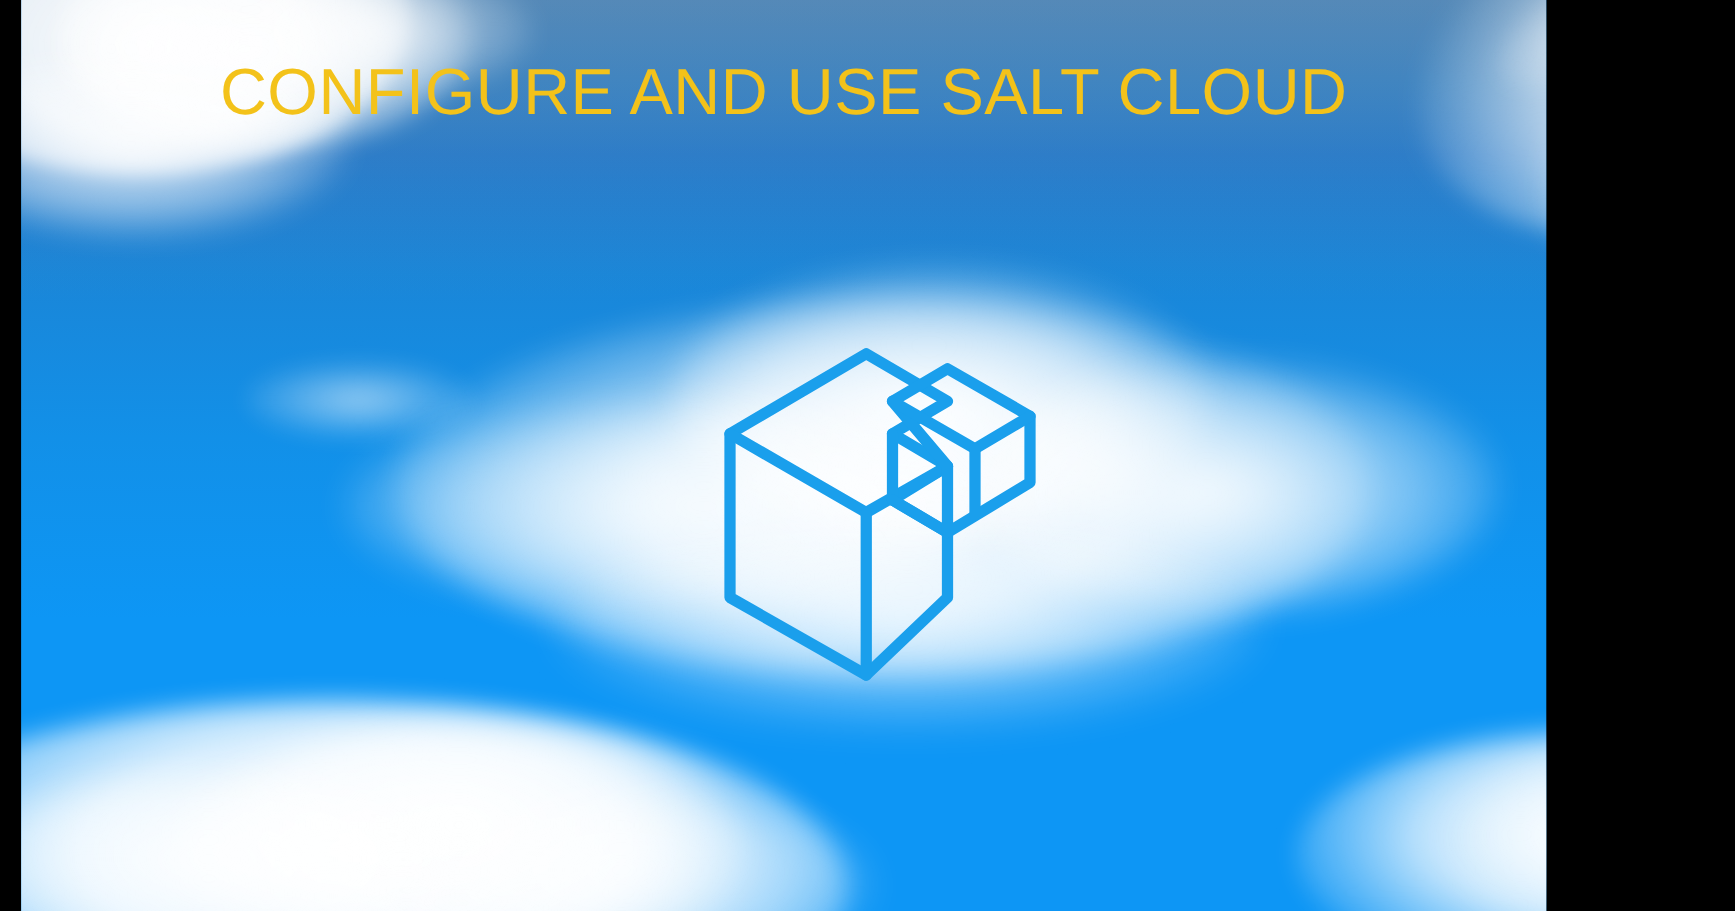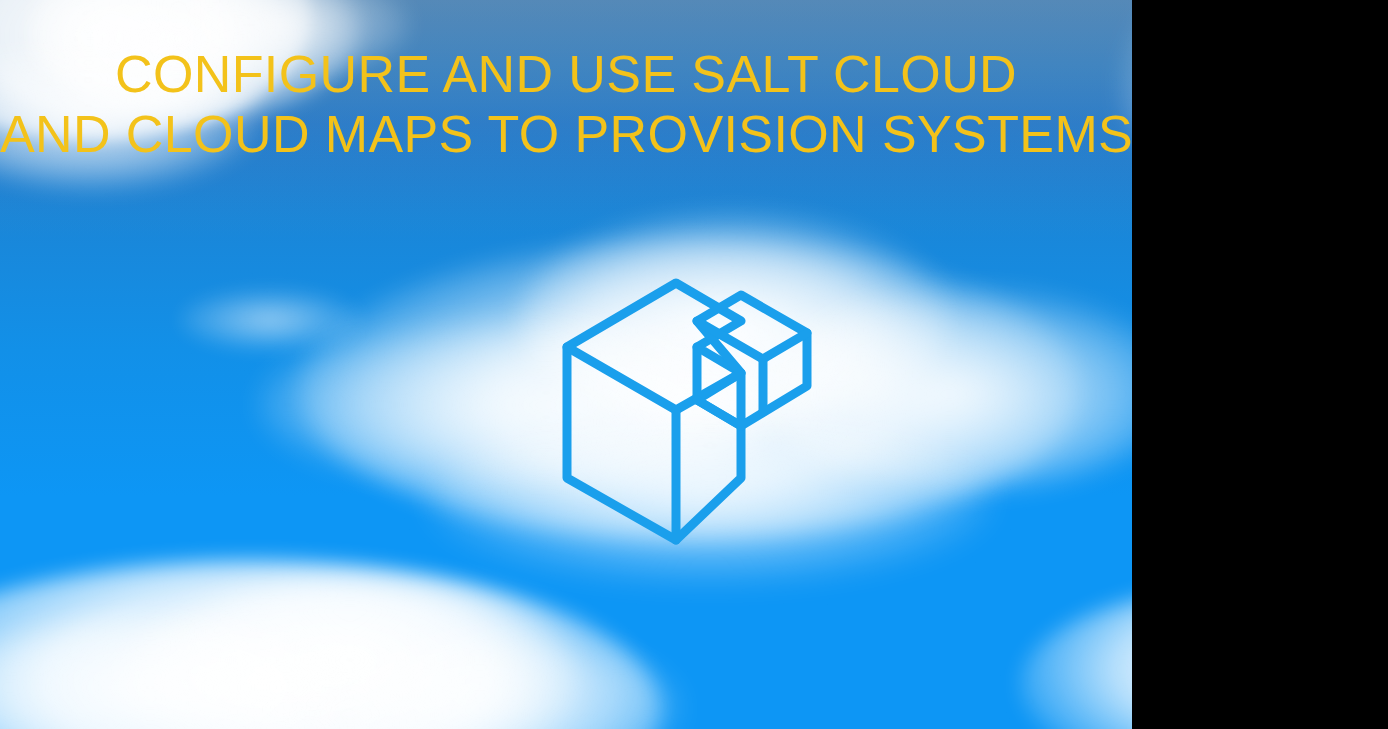--- a/index.html
+++ b/index.html
@@ -3,25 +3,26 @@
 <meta charset="utf-8">
 <title>Course Title Slide</title>
 <style>
   html, body {
     margin: 0;
     padding: 0;
     background: #000;
   }
   #slide {
     position: relative;
-    width: 1132px;
+    width: 1220px;
     height: 729px;
     overflow: hidden;
     font-family: "Liberation Sans", sans-serif;
     background: #0d96f5;
+    margin-left: 17px;
   }
 
   
   .sky {
     position: absolute;
     inset: 0;
     background:
       linear-gradient(180deg,
         #3f81ba 0%,
         #2e7fc4 9%,
@@ -251,21 +252,20 @@
   <div class="cloud cl-bl-b"></div>
   <div class="cloud cl-bl-c"></div>
   <div class="cloud cl-bl-d"></div>
 
   <div class="cloud cl-br-a"></div>
   <div class="cloud cl-br-b"></div>
   <div class="cloud cl-br-c"></div>
 
   <div class="title-block">
     <span class="title-line">CONFIGURE AND USE SALT CLOUD</span>
-    <span class="title-line">AND CLOUD MAPS TO PROVISION SYSTEMS</span>
   </div>
 
   <div class="center-logo">
     <svg viewBox="0 0 300 290" xmlns="http://www.w3.org/2000/svg" fill="none" stroke="#1a9fec" stroke-width="9" stroke-linejoin="round" stroke-linecap="round">
 
       <path d="M 22 85
                L 131 21
                L 196 59
                L 152 85
                L 196 111

